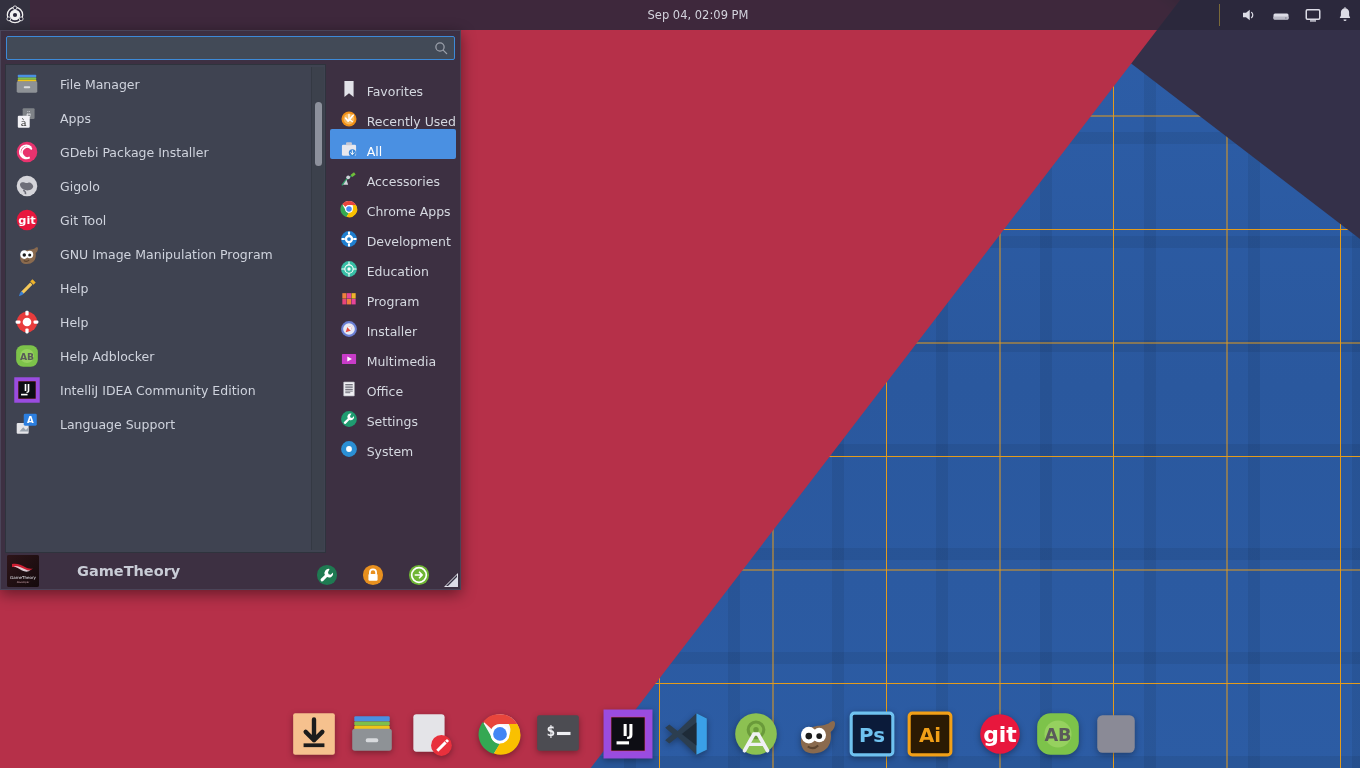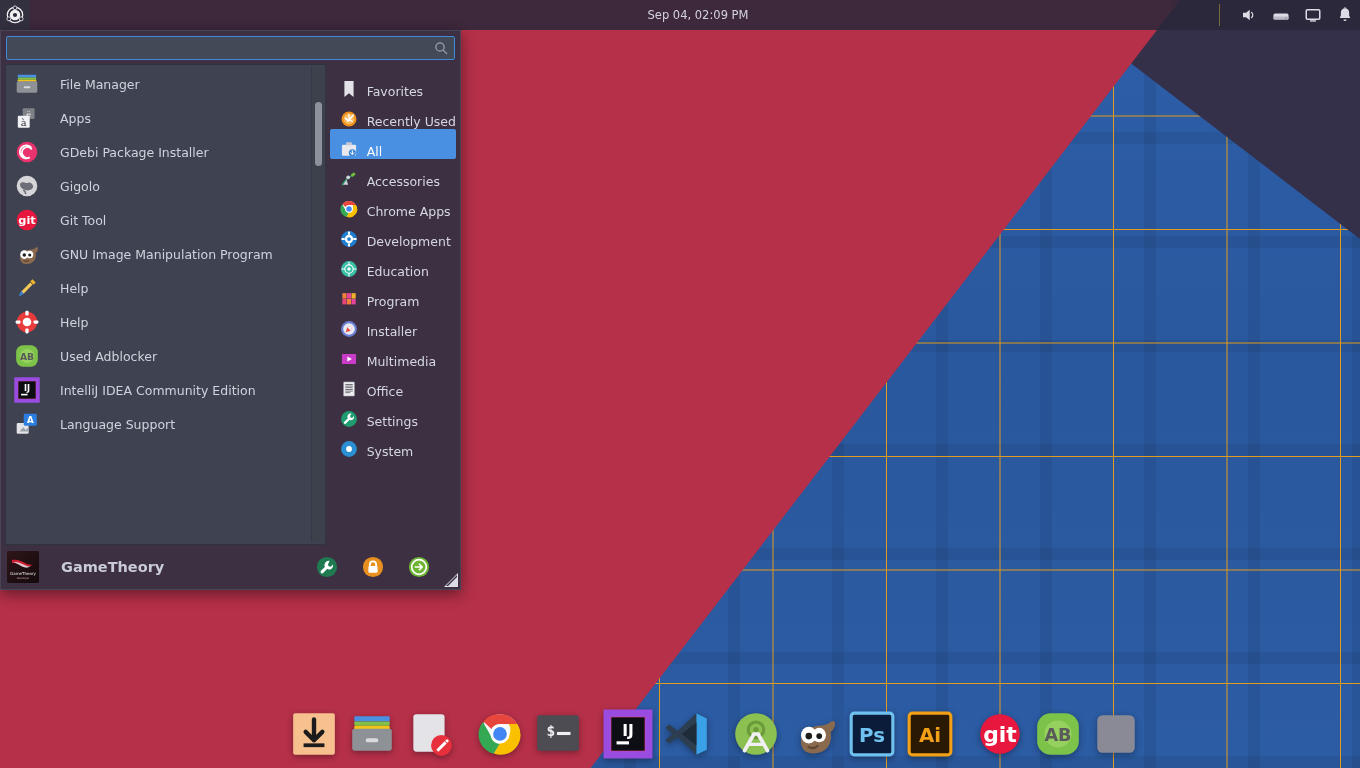--- a/index.html
+++ b/index.html
@@ -179,22 +179,22 @@
     gap: 8px; padding-left: 9px; margin: 0 4px;
     cursor: pointer; border-radius: 2px;
   }
   .cat-item .label { color: #d5d8e0; font-size: 12.5px; white-space: nowrap; }
   .cat-item.active { background: #4a90e2; }
   .cat-item.active .label { color: #fff; }
   .cat-ico { width: 20px; height: 20px; flex: 0 0 20px; position: relative; }
 
   
   #menu-footer {
-    height: 44px; display: flex; align-items: center;
-    padding: 0 6px 0 6px; gap: 10px;
+    height: 36px; display: flex; align-items: center;
+    padding: 0 6px 0 6px; gap: 26px;
     position: relative;
   }
   #avatar {
     width: 32px; height: 32px; flex: 0 0 32px;
     border-radius: 2px; overflow: hidden;
     background: #2a1418;
     position: relative;
   }
   #user-name {
     color: #c9ccd6; font-size: 14.5px; font-weight: bold;
@@ -387,21 +387,21 @@
             <span class="label">Help</span>
           </div>
           <div class="app-item">
             <span class="app-ico">
               <svg width="26" height="26" viewBox="0 0 48 48">
       <rect x="4" y="4" width="40" height="40" rx="13" fill="#7dc34a"></rect>
       <circle cx="24" cy="24" r="13" fill="#96d15f"></circle>
       <text x="24" y="31" font-size="17" font-weight="bold" fill="#5a5a5a" text-anchor="middle" font-family="DejaVu Sans, sans-serif">AB</text>
               </svg>
             </span>
-            <span class="label">Used Adblocker</span>
+            <span class="label">Help Adblocker</span>
           </div>
           <div class="app-item">
             <span class="app-ico">
               <svg width="26" height="26" viewBox="0 0 48 48">
       <rect x="4" y="4" width="40" height="40" fill="#e8437a"></rect>
       <rect x="4" y="4" width="40" height="40" fill="none" stroke="#9a4ce0" stroke-width="7"></rect>
       <rect x="8" y="8" width="32" height="32" fill="#0d0d14"></rect>
       <text x="24" y="26" font-size="15" font-weight="bold" fill="#fff" text-anchor="middle" font-family="DejaVu Sans, sans-serif">IJ</text>
       <rect x="13" y="31" width="12" height="3" fill="#fff"></rect>
               </svg>

